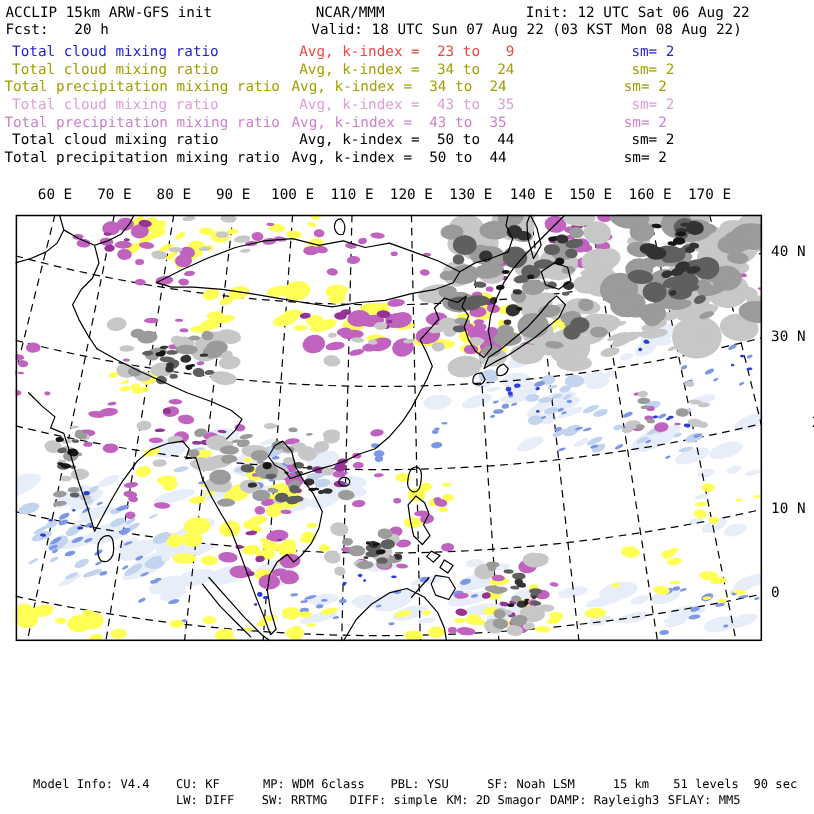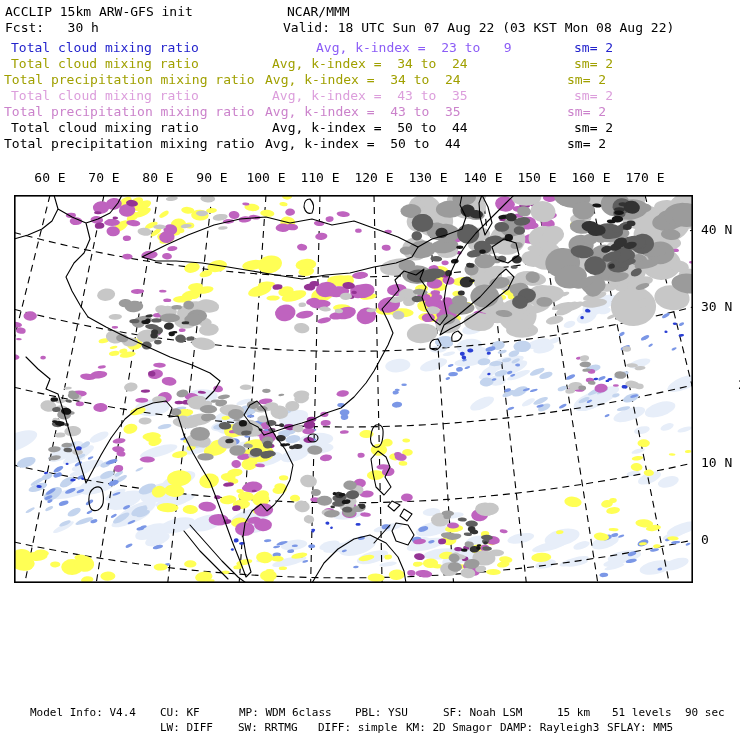--- a/index.html
+++ b/index.html
@@ -14,26 +14,27 @@
   .coast{fill:none;stroke:#000;stroke-width:1.1;stroke-linejoin:round;stroke-linecap:round;}
   .grat{fill:none;stroke:#000;stroke-width:1.1;stroke-dasharray:7 5;}
 </style>
 </head>
 <body>
 
 <div class="page">
 
   <span class="t" style="left:5px;top:4px">ACCLIP 15km ARW-GFS init</span>
   <span class="t" style="left:287px;top:4px">NCAR/MMM</span>
-  <span class="t" style="left:5px;top:20px">Fcst:   30 h</span>
+  <span class="t" style="left:478px;top:4px">Init: 12 UTC Sat 06 Aug 22</span>
+  <span class="t" style="left:5px;top:20px">Fcst:   20 h</span>
   <span class="t" style="left:283px;top:20px">Valid: 18 UTC Sun 07 Aug 22 (03 KST Mon 08 Aug 22)</span>
 
   <div id="legend">
       <span class="t" style="left: 11px; top: 40px; color: rgb(35, 35, 204);">Total cloud mixing ratio</span>
-      <span class="t" style="left: 272px; top: 40px; color: #8b5cf6; margin-left: 44px;">Avg, k-index =  23 to   9</span>
+      <span class="t" style="left: 272px; top: 40px; color: #ef4444;">Avg, k-index =  23 to   9</span>
       <span class="t" style="left: 574px; top: 40px; color: rgb(35, 35, 204);">sm= 2</span>
       <span class="t" style="left: 11px; top: 56px; color: rgb(160, 160, 0);">Total cloud mixing ratio</span>
       <span class="t" style="left: 272px; top: 56px; color: rgb(160, 160, 0);">Avg, k-index =  34 to  24</span>
       <span class="t" style="left: 574px; top: 56px; color: rgb(160, 160, 0);">sm= 2</span>
       <span class="t" style="left: 4px; top: 72px; color: rgb(160, 160, 0);">Total precipitation mixing ratio</span>
       <span class="t" style="left: 265px; top: 72px; color: rgb(160, 160, 0);">Avg, k-index =  34 to  24</span>
       <span class="t" style="left: 567px; top: 72px; color: rgb(160, 160, 0);">sm= 2</span>
       <span class="t" style="left: 11px; top: 88px; color: rgb(220, 158, 220);">Total cloud mixing ratio</span>
       <span class="t" style="left: 272px; top: 88px; color: rgb(220, 158, 220);">Avg, k-index =  43 to  35</span>
       <span class="t" style="left: 574px; top: 88px; color: rgb(220, 158, 220);">sm= 2</span>

